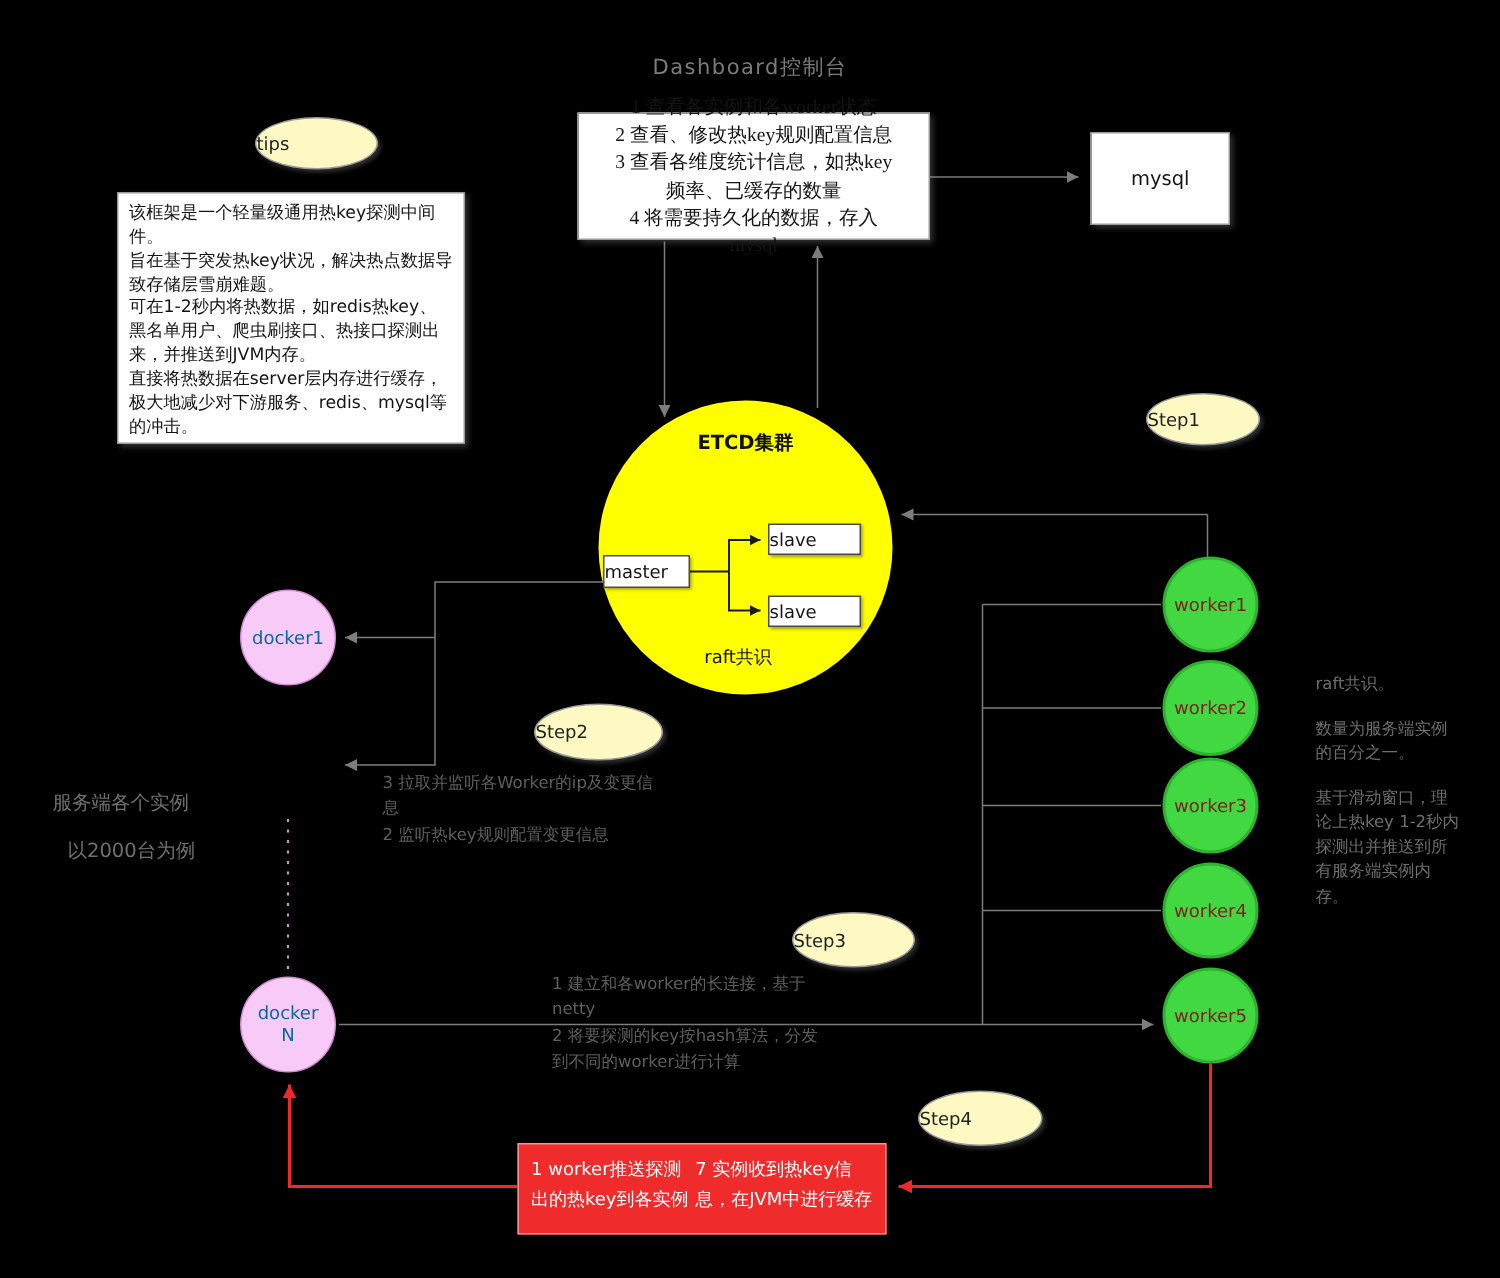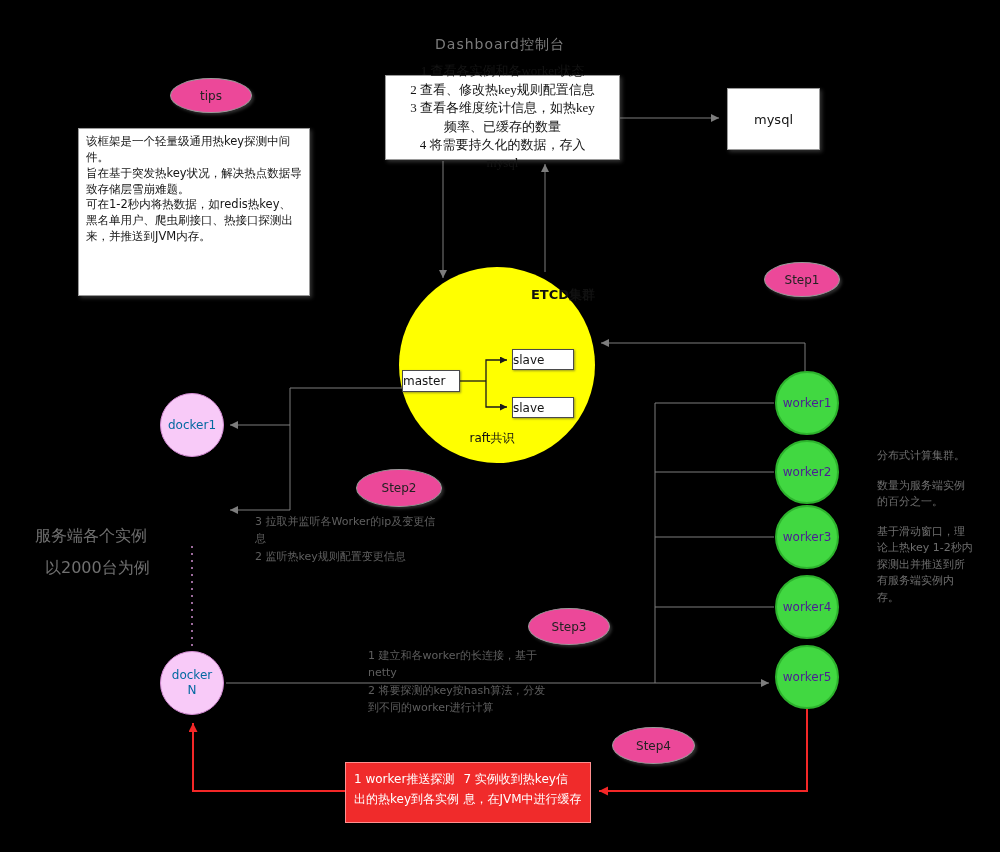--- a/index.html
+++ b/index.html
@@ -7,37 +7,37 @@
   body { font-family:"DejaVu Sans","Liberation Sans",sans-serif; }
   .canvas { position:relative; width:1000px; height:852px; background:#000; overflow:hidden;border-radius:19px; }
   .abs { position:absolute; }
   .title { width:1000px; top:36px; left:0; text-align:center; color:#7c7c7c; font-size:14px; letter-spacing:1px; }
   .whitebox { background:#ffffff; border:1px solid #9a9a9a; color:#141414;
               box-shadow:2px 2px 4px rgba(140,140,140,.35); }
   .centerbox { display:flex; flex-direction:column; align-items:center; justify-content:center; text-align:center; }
   .dashbox { font-size:13px; line-height:1.42; padding:4px 18px;font-family:Liberation Serif, serif; }
   .mysqlbox { font-size:13px; display:flex; align-items:center; justify-content:center; }
   .tipsbox { font-size:11.5px; line-height:1.38; padding:5px 7px; text-align:left; }
-  .ellipse { background:#ec4899; border:1px solid #9a9a9a; border-radius:50%; color:#222222;
-             display:flex; align-items:center; justify-content:center; font-size:12px;
+  .ellipse { background:#fef9c3; border:1px solid #9a9a9a; border-radius:50%; color:#222222;
+             display:flex; align-items:center; justify-content:flex-start; font-size:12px;
              box-shadow:2px 2px 3px rgba(150,150,150,.3); }
   .circle { border-radius:50%; display:flex; align-items:center; justify-content:center;
             text-align:center; font-size:12px; }
-  .worker { width:64px; height:64px; background:#41d841; border:2px solid #2db32d; color:#4c1d95; }
+  .worker { width:64px; height:64px; background:#41d841; border:2px solid #2db32d; color:#7f1d1d; }
   .docker { width:64px; height:64px; background:#f8caf8; border:1px solid #d48cd4; color:#0369a1; line-height:1.25; padding:0 10px; }
   .etcd { width:196px; height:196px; background:#ffff00; border-radius:50%; }
-  .etcd-title { width:196px; text-align:right; color:#111; font-weight:bold; font-size:13px; }
+  .etcd-title { width:196px; text-align:center; color:#111; font-weight:bold; font-size:13px; }
   .etcd-foot { width:120px; text-align:center; color:#111; font-size:12px; }
   .nodebox { background:#fff; border:1px solid #4a4a4a; color:#141414; font-size:12px;
              display:flex; align-items:center; justify-content:flex-start; box-shadow:1px 1px 2px rgba(60,60,60,.5); }
   .gray { color:#6e6e6e; font-size:11px; line-height:1.5; }
   .gray p { margin-bottom:13px; }
   .note { color:#5f5f5f; font-size:11px; line-height:1.5; }
   .note div { margin-bottom:2px; }
-  .leftnote { color:#707070; font-size:16px; }
+  .leftnote { color:#707070; font-size:13px; }
   .redbox { background:#f02b2b; border:1px solid #ff8f8f; color:#ffffff; font-size:12px;
             line-height:1.7; padding:6px 8px; display:flex; flex-direction:row; justify-content:center; }
   svg { display:block; }
 </style>
 </head>
 <body>
 
 <div class="canvas">
 
   <svg class="abs" style="left:0;top:0" width="1000" height="852">
@@ -74,20 +74,21 @@
   <div class="abs title">Dashboard控制台</div>
 
   <div class="abs ellipse" style="left:170px;top:78px;width:82px;height:35px">
     <span>tips</span>
   </div>
 
   <div class="abs whitebox tipsbox" style="left:78px;top:128px;width:232px;height:168px">
     <div>该框架是一个轻量级通用热key探测中间件。</div>
     <div>旨在基于突发热key状况，解决热点数据导致存储层雪崩难题。</div>
     <div>可在1-2秒内将热数据，如redis热key、黑名单用户、爬虫刷接口、热接口探测出来，并推送到JVM内存。</div>
+    <div>直接将热数据在server层内存进行缓存，极大地减少对下游服务、redis、mysql等的冲击。</div>
   </div>
 
   <div class="abs whitebox centerbox dashbox" style="left:385px;top:75px;width:235px;height:85px">
     <div>1 查看各实例和各worker状态</div>
     <div>2 查看、修改热key规则配置信息</div>
     <div>3 查看各维度统计信息，如热key频率、已缓存的数量</div>
     <div>4 将需要持久化的数据，存入mysql</div>
   </div>
 
   <div class="abs whitebox mysqlbox" style="left:727px;top:88px;width:93px;height:62px">
@@ -140,21 +141,21 @@
     <span>docker1</span>
   </div>
   <div class="abs circle docker" style="left:160px;top:651px">
     <span>docker N</span>
   </div>
 
   <div class="abs leftnote" style="left:35px;top:526px">服务端各个实例</div>
   <div class="abs leftnote" style="left:45px;top:558px">以2000台为例</div>
 
   <div class="abs gray" style="left:877px;top:448px;width:98px">
-    <p>分布式计算集群。</p>
+    <p>raft共识。</p>
     <p>数量为服务端实例的百分之一。</p>
     <p>基于滑动窗口，理论上热key 1-2秒内探测出并推送到所有服务端实例内存。</p>
   </div>
 
   <div class="abs note" style="left:255px;top:514px;width:182px">
     <div>3 拉取并监听各Worker的ip及变更信息</div>
     <div>2 监听热key规则配置变更信息</div>
   </div>
 
   <div class="abs note" style="left:368px;top:648px;width:178px">

